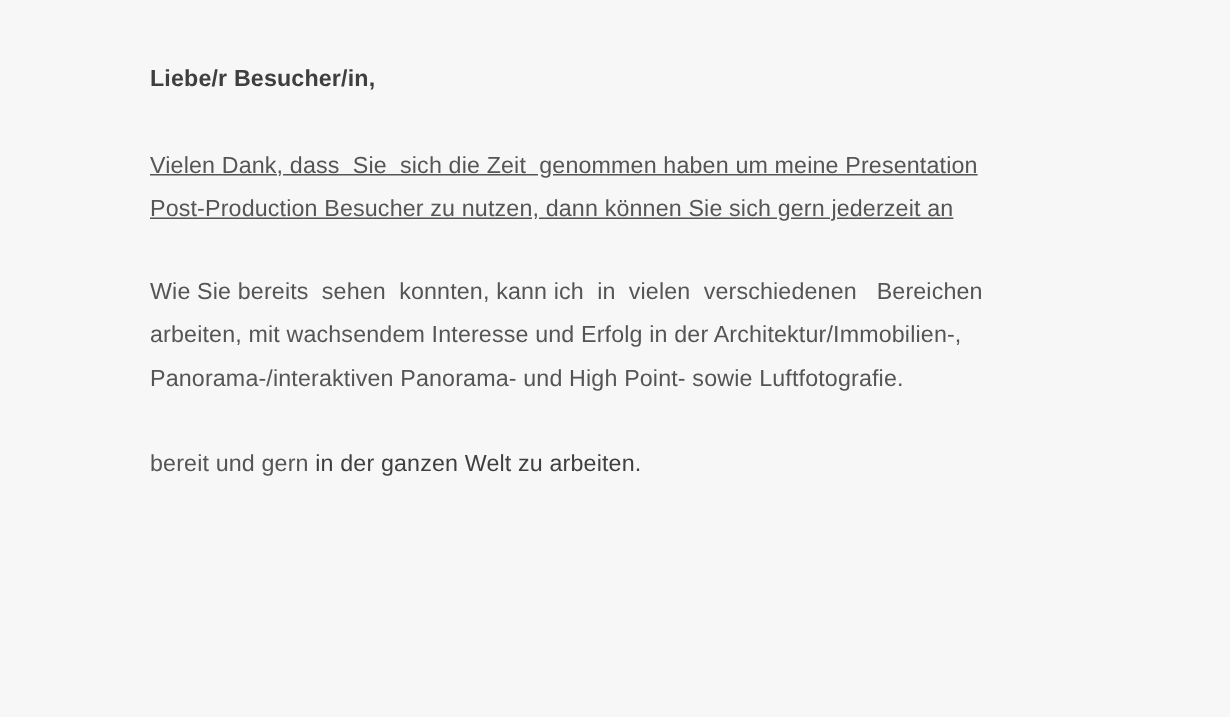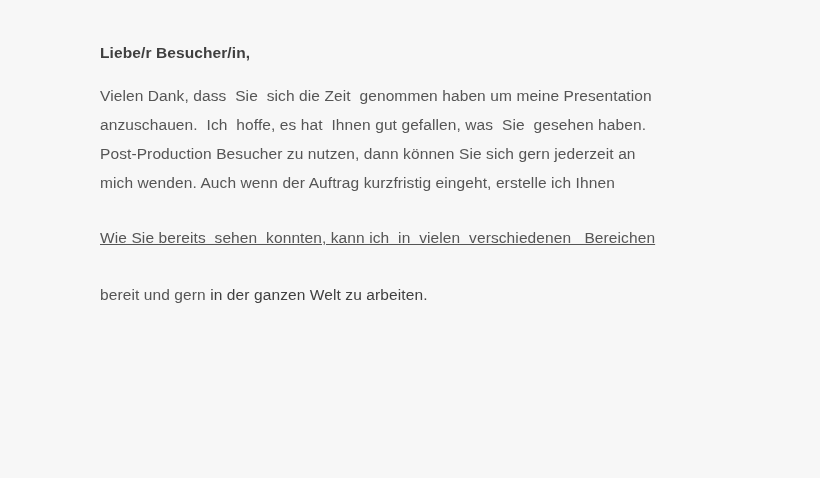--- a/index.html
+++ b/index.html
@@ -30,44 +30,44 @@
     line-height: 1.4;
   }
   .para {
     font-size: 15.5px;
     font-weight: 400;
     color: #555555;
     line-height: 29px;
     letter-spacing: 0.1px;
     margin: 0;
   }
-  .para-1 { margin-top: 17px; }
-  .para-2 { margin-top: 26px; text-decoration: underline; }
+  .para-1 { margin-top: 32px; text-decoration: underline; }
+  .para-2 { margin-top: 26px; }
   .para-3 { margin-top: 28px; }
   .bold-inline {
     font-weight: normal;
     color: #3f3f3f;
   }
   .line { display: block; white-space: pre; }
 </style>
 </head>
 <body>
 
 <div class="page">
 
   <p class="salutation">Liebe/r Besucher/in,</p>
 
   <p class="para para-1">
     <span class="line">Vielen Dank, dass  Sie  sich die Zeit  genommen haben um meine Presentation</span>
-    <span class="line">anzuschauen.  Ich  hoffe, es hat  Ihnen gut gefallen, was  Sie  gesehen haben.</span>
     <span class="line">Post-Production Besucher zu nutzen, dann können Sie sich gern jederzeit an</span>
-    <span class="line">mich wenden. Auch wenn der Auftrag kurzfristig eingeht, erstelle ich Ihnen</span>
   </p>
 
   <p class="para para-2">
     <span class="line">Wie Sie bereits  sehen  konnten, kann ich  in  vielen  verschiedenen   Bereichen</span>
+    <span class="line">arbeiten, mit wachsendem Interesse und Erfolg in der Architektur/Immobilien-,</span>
+    <span class="line">Panorama-/interaktiven Panorama- und High Point- sowie Luftfotografie.</span>
   </p>
 
   <p class="para para-3">
     <span class="line"><span>bereit und gern </span><span class="bold-inline">in der ganzen Welt zu arbeiten.</span></span>
   </p>
 
 </div>
 
 </body></html>

